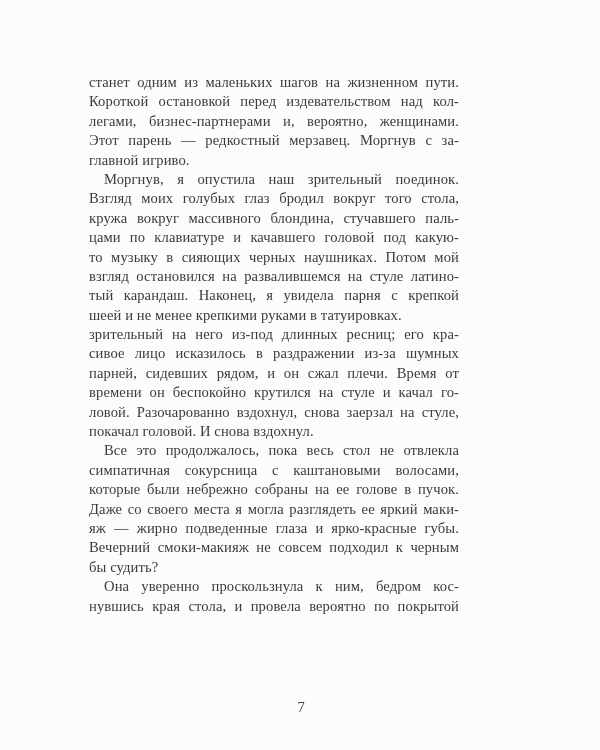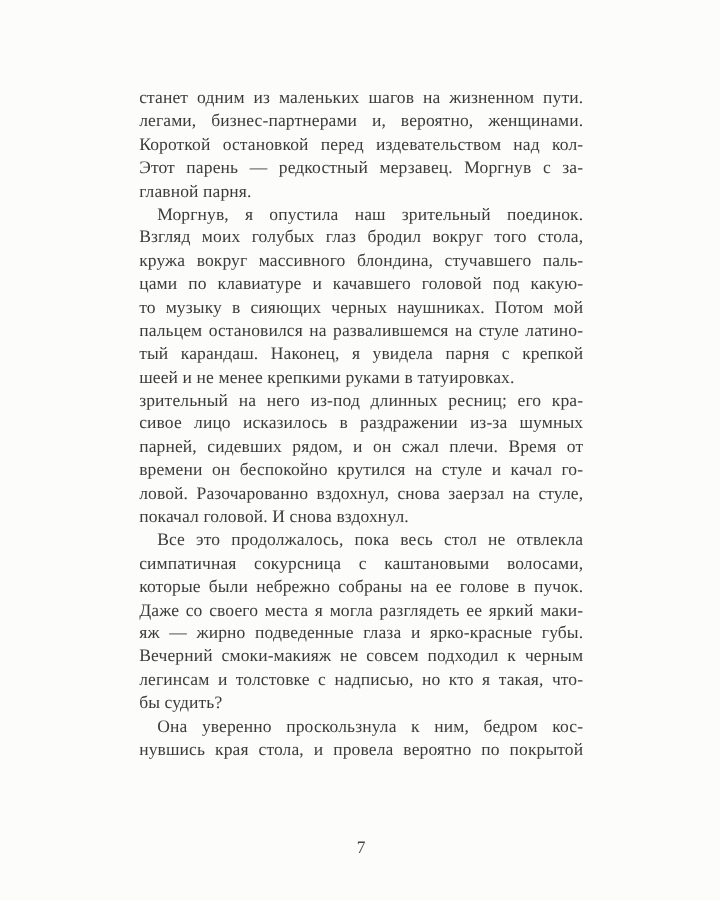--- a/index.html
+++ b/index.html
@@ -10,21 +10,21 @@
   .book-page {
     position: relative;
     width: 600px;
     height: 750px;
     background: #fcfcfb;
     overflow: hidden;
     font-family: "Liberation Serif", "DejaVu Serif", serif;
   }
   .text-block {
     position: absolute;
-    left: 116px;
+    left: 89px;
     top: 73px;
     width: 370px;
     color: #3b3b3b;
     font-size: 14.6px;
     line-height: 19.4px;
     letter-spacing: 0.1px;
   }
   .line {
     height: 19.4px;
     overflow: hidden;
@@ -49,43 +49,42 @@
     line-height: 18px;
     font-family: "Liberation Serif", "DejaVu Serif", serif;
   }
 </style>
 </head>
 <body>
 
 <div class="book-page">
   <div class="text-block" id="text-block" style="color: rgb(59, 59, 59);">
       <div class="line">станет одним из маленьких шагов на жизненном пути.</div>
+      <div class="line">Короткой остановкой перед издевательством над кол-</div>
       <div class="line">легами, бизнес-партнерами и, вероятно, женщинами.</div>
-      <div class="line">Короткой остановкой перед издевательством над кол-</div>
       <div class="line">Этот парень — редкостный мерзавец. Моргнув с за-</div>
-      <div class="line plain">главной парня.</div>
+      <div class="line plain">главной игриво.</div>
       <div class="line indent">Моргнув, я опустила наш зрительный поединок.</div>
       <div class="line">Взгляд моих голубых глаз бродил вокруг того стола,</div>
       <div class="line">кружа вокруг массивного блондина, стучавшего паль-</div>
       <div class="line">цами по клавиатуре и качавшего головой под какую-</div>
       <div class="line">то музыку в сияющих черных наушниках. Потом мой</div>
-      <div class="line">пальцем остановился на развалившемся на стуле латино-</div>
+      <div class="line">взгляд остановился на развалившемся на стуле латино-</div>
       <div class="line">тый карандаш. Наконец, я увидела парня с крепкой</div>
       <div class="line plain">шеей и не менее крепкими руками в татуировках.</div>
       <div class="line">зрительный на него из-под длинных ресниц; его кра-</div>
       <div class="line">сивое лицо исказилось в раздражении из-за шумных</div>
       <div class="line">парней, сидевших рядом, и он сжал плечи. Время от</div>
       <div class="line">времени он беспокойно крутился на стуле и качал го-</div>
       <div class="line">ловой. Разочарованно вздохнул, снова заерзал на стуле,</div>
       <div class="line plain">покачал головой. И снова вздохнул.</div>
       <div class="line indent">Все это продолжалось, пока весь стол не отвлекла</div>
       <div class="line">симпатичная сокурсница с каштановыми волосами,</div>
       <div class="line">которые были небрежно собраны на ее голове в пучок.</div>
       <div class="line">Даже со своего места я могла разглядеть ее яркий маки-</div>
       <div class="line">яж — жирно подведенные глаза и ярко-красные губы.</div>
       <div class="line">Вечерний смоки-макияж не совсем подходил к черным</div>
-      <div class="line">легинсам и толстовке с надписью, но кто я такая, что-</div>
       <div class="line plain">бы судить?</div>
       <div class="line indent">Она уверенно проскользнула к ним, бедром кос-</div>
       <div class="line">нувшись края стола, и провела вероятно по покрытой</div>
     </div>
   <div class="page-number">7</div>
 </div>
 
 </body></html>

